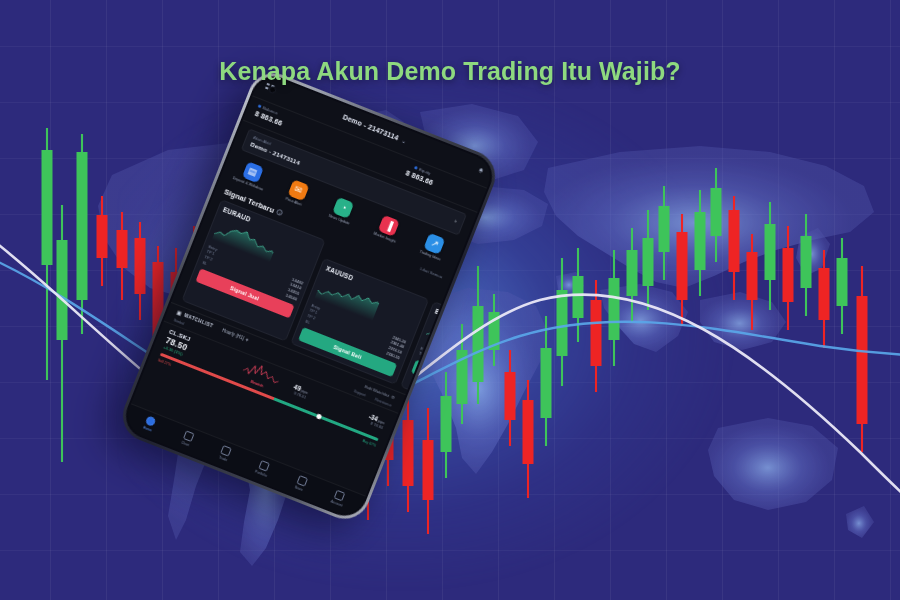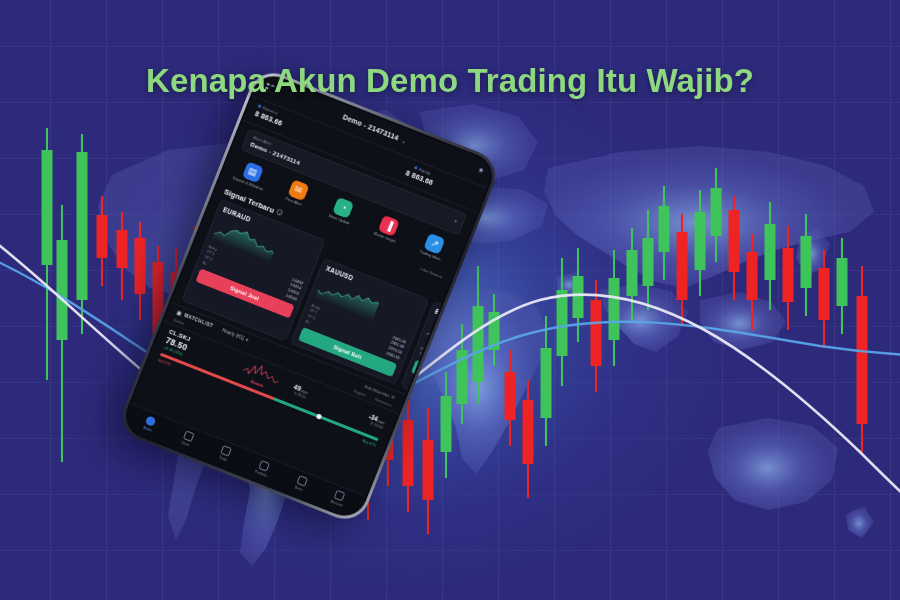--- a/index.html
+++ b/index.html
@@ -43,21 +43,21 @@
   #candles{position:absolute;inset:0;}
 
   
   #curves{position:absolute;inset:0;}
 
   
   #title{
     position:absolute;left:0;right:0;top:40px;
     text-align:center;
     color:#8ed97f;
-    font-size:33px;
+    font-size:25px;
     font-weight:bold;
     letter-spacing:.1px;
     text-shadow:0 2px 7px rgba(0,0,0,.40);
     z-index:40;
   }
 
   
   #phone-wrap{
     position:absolute;
     left:178px;top:100px;

